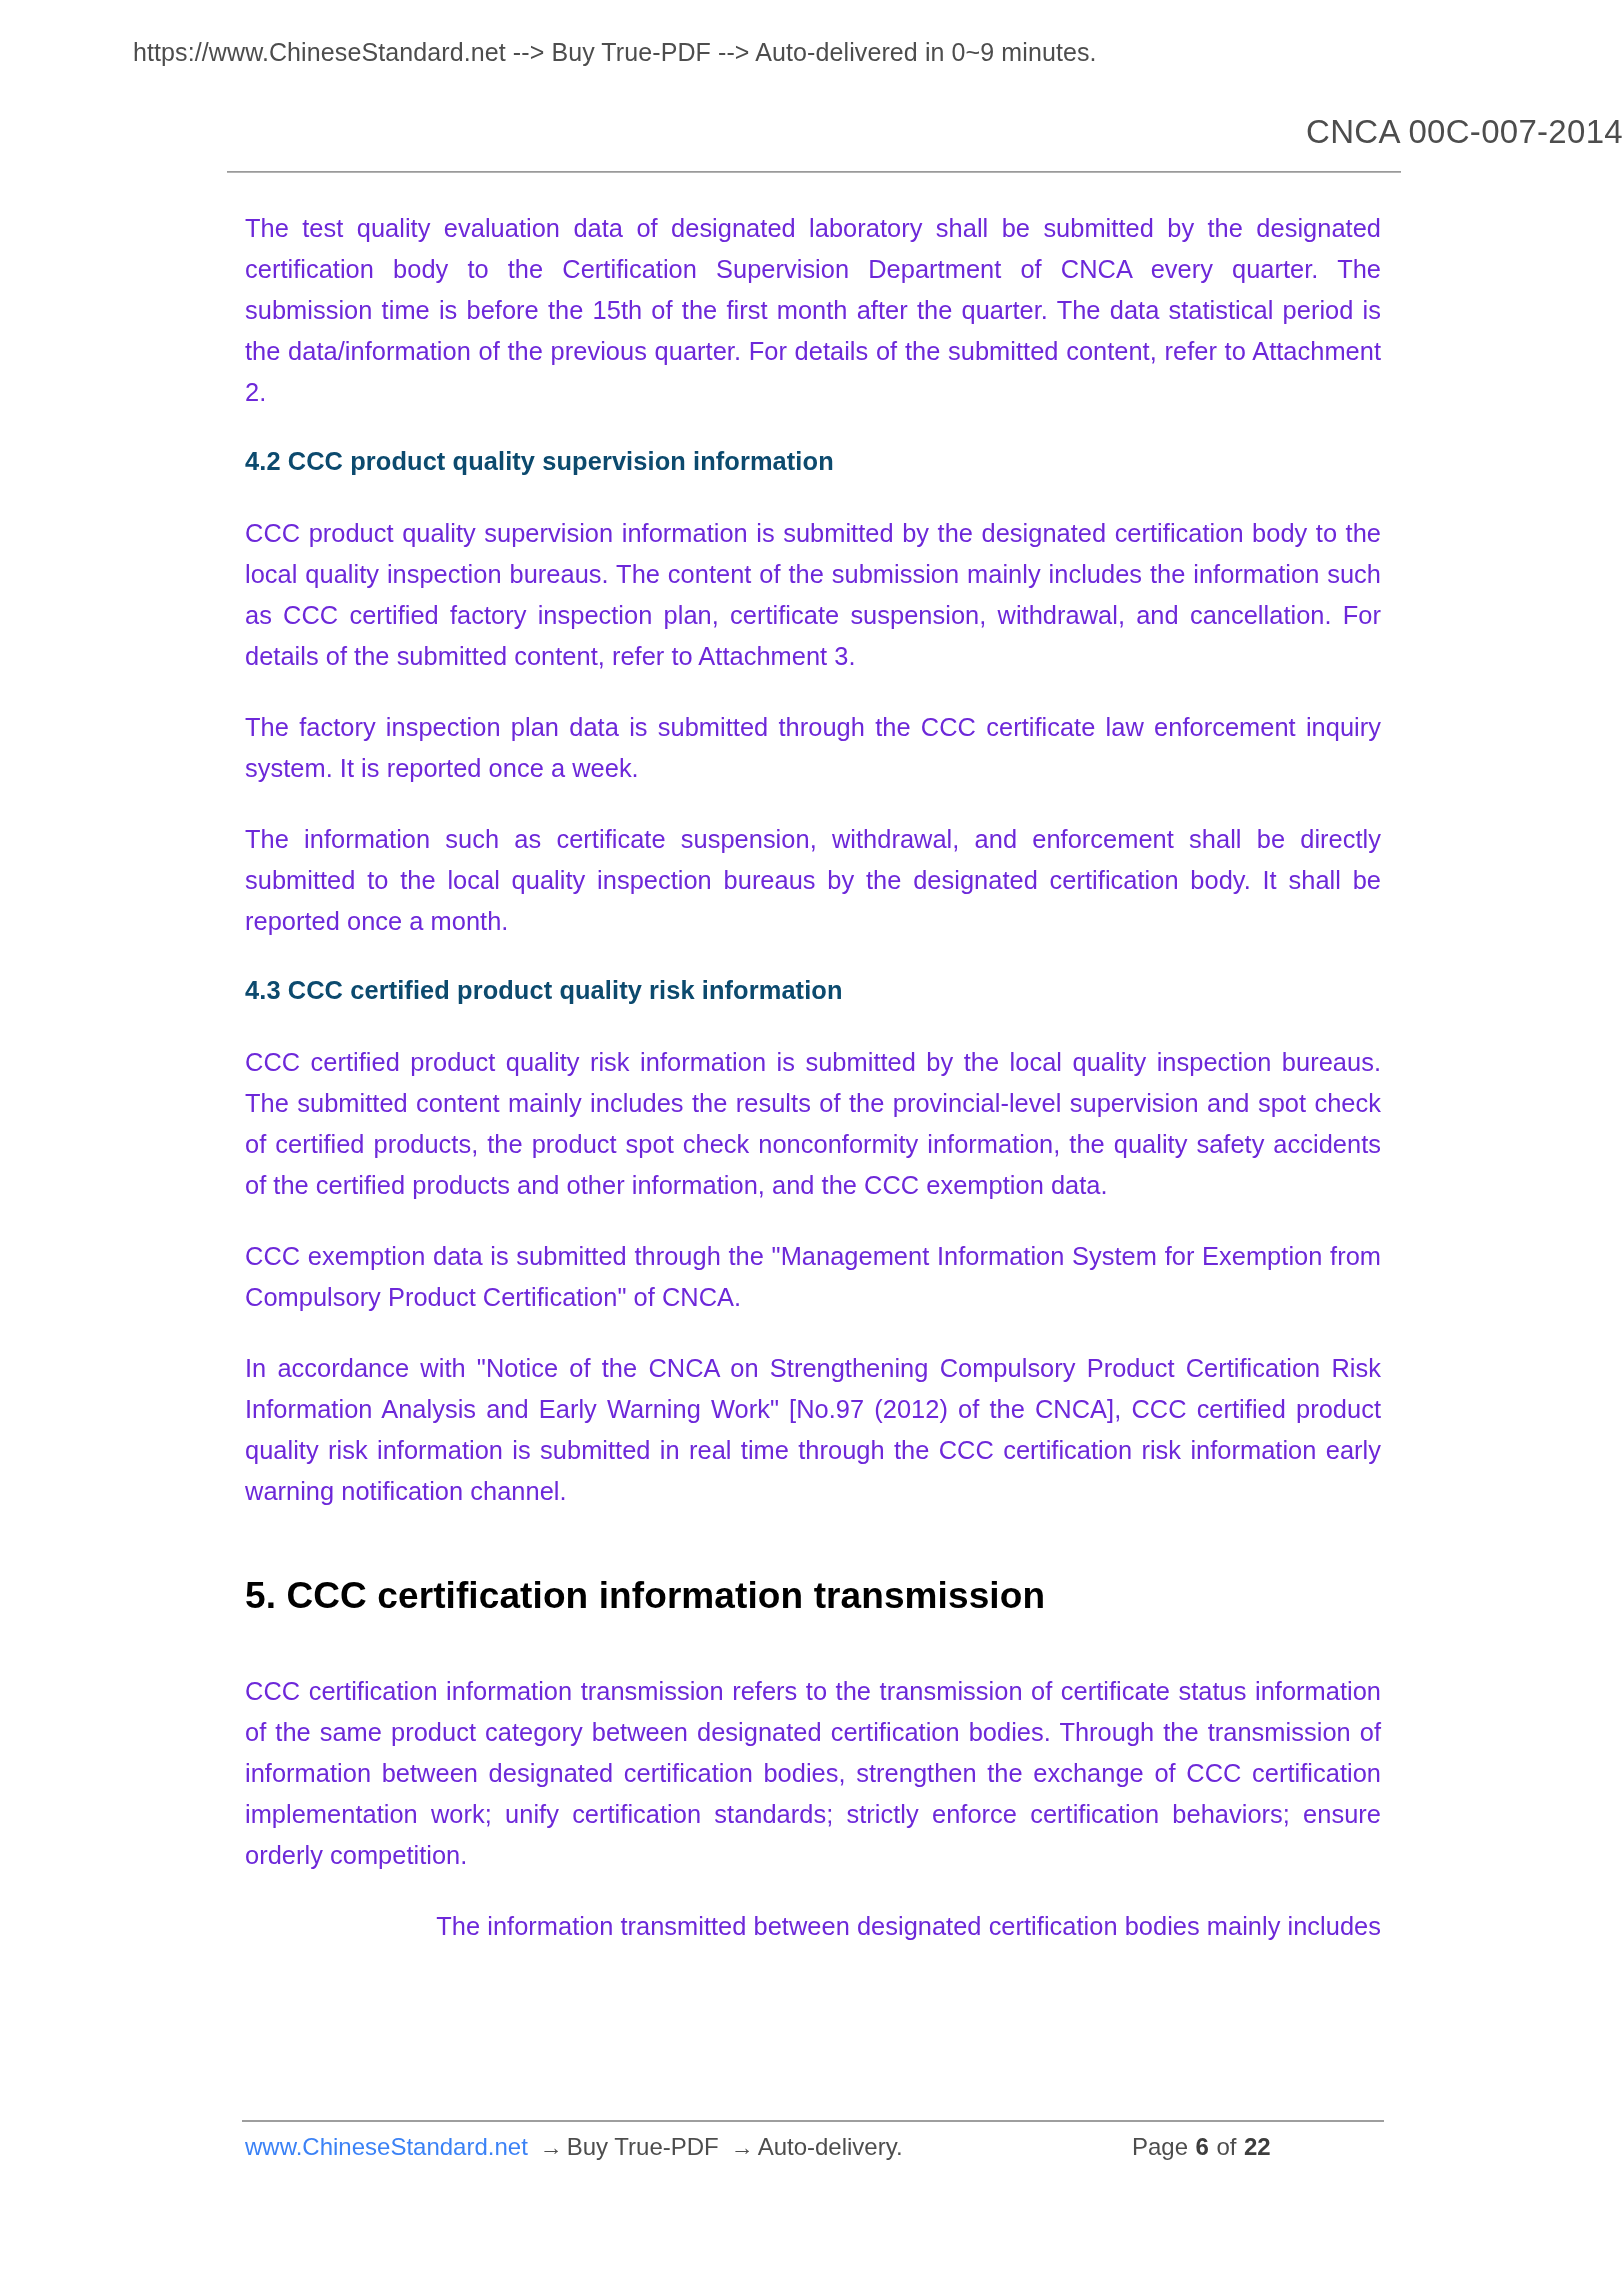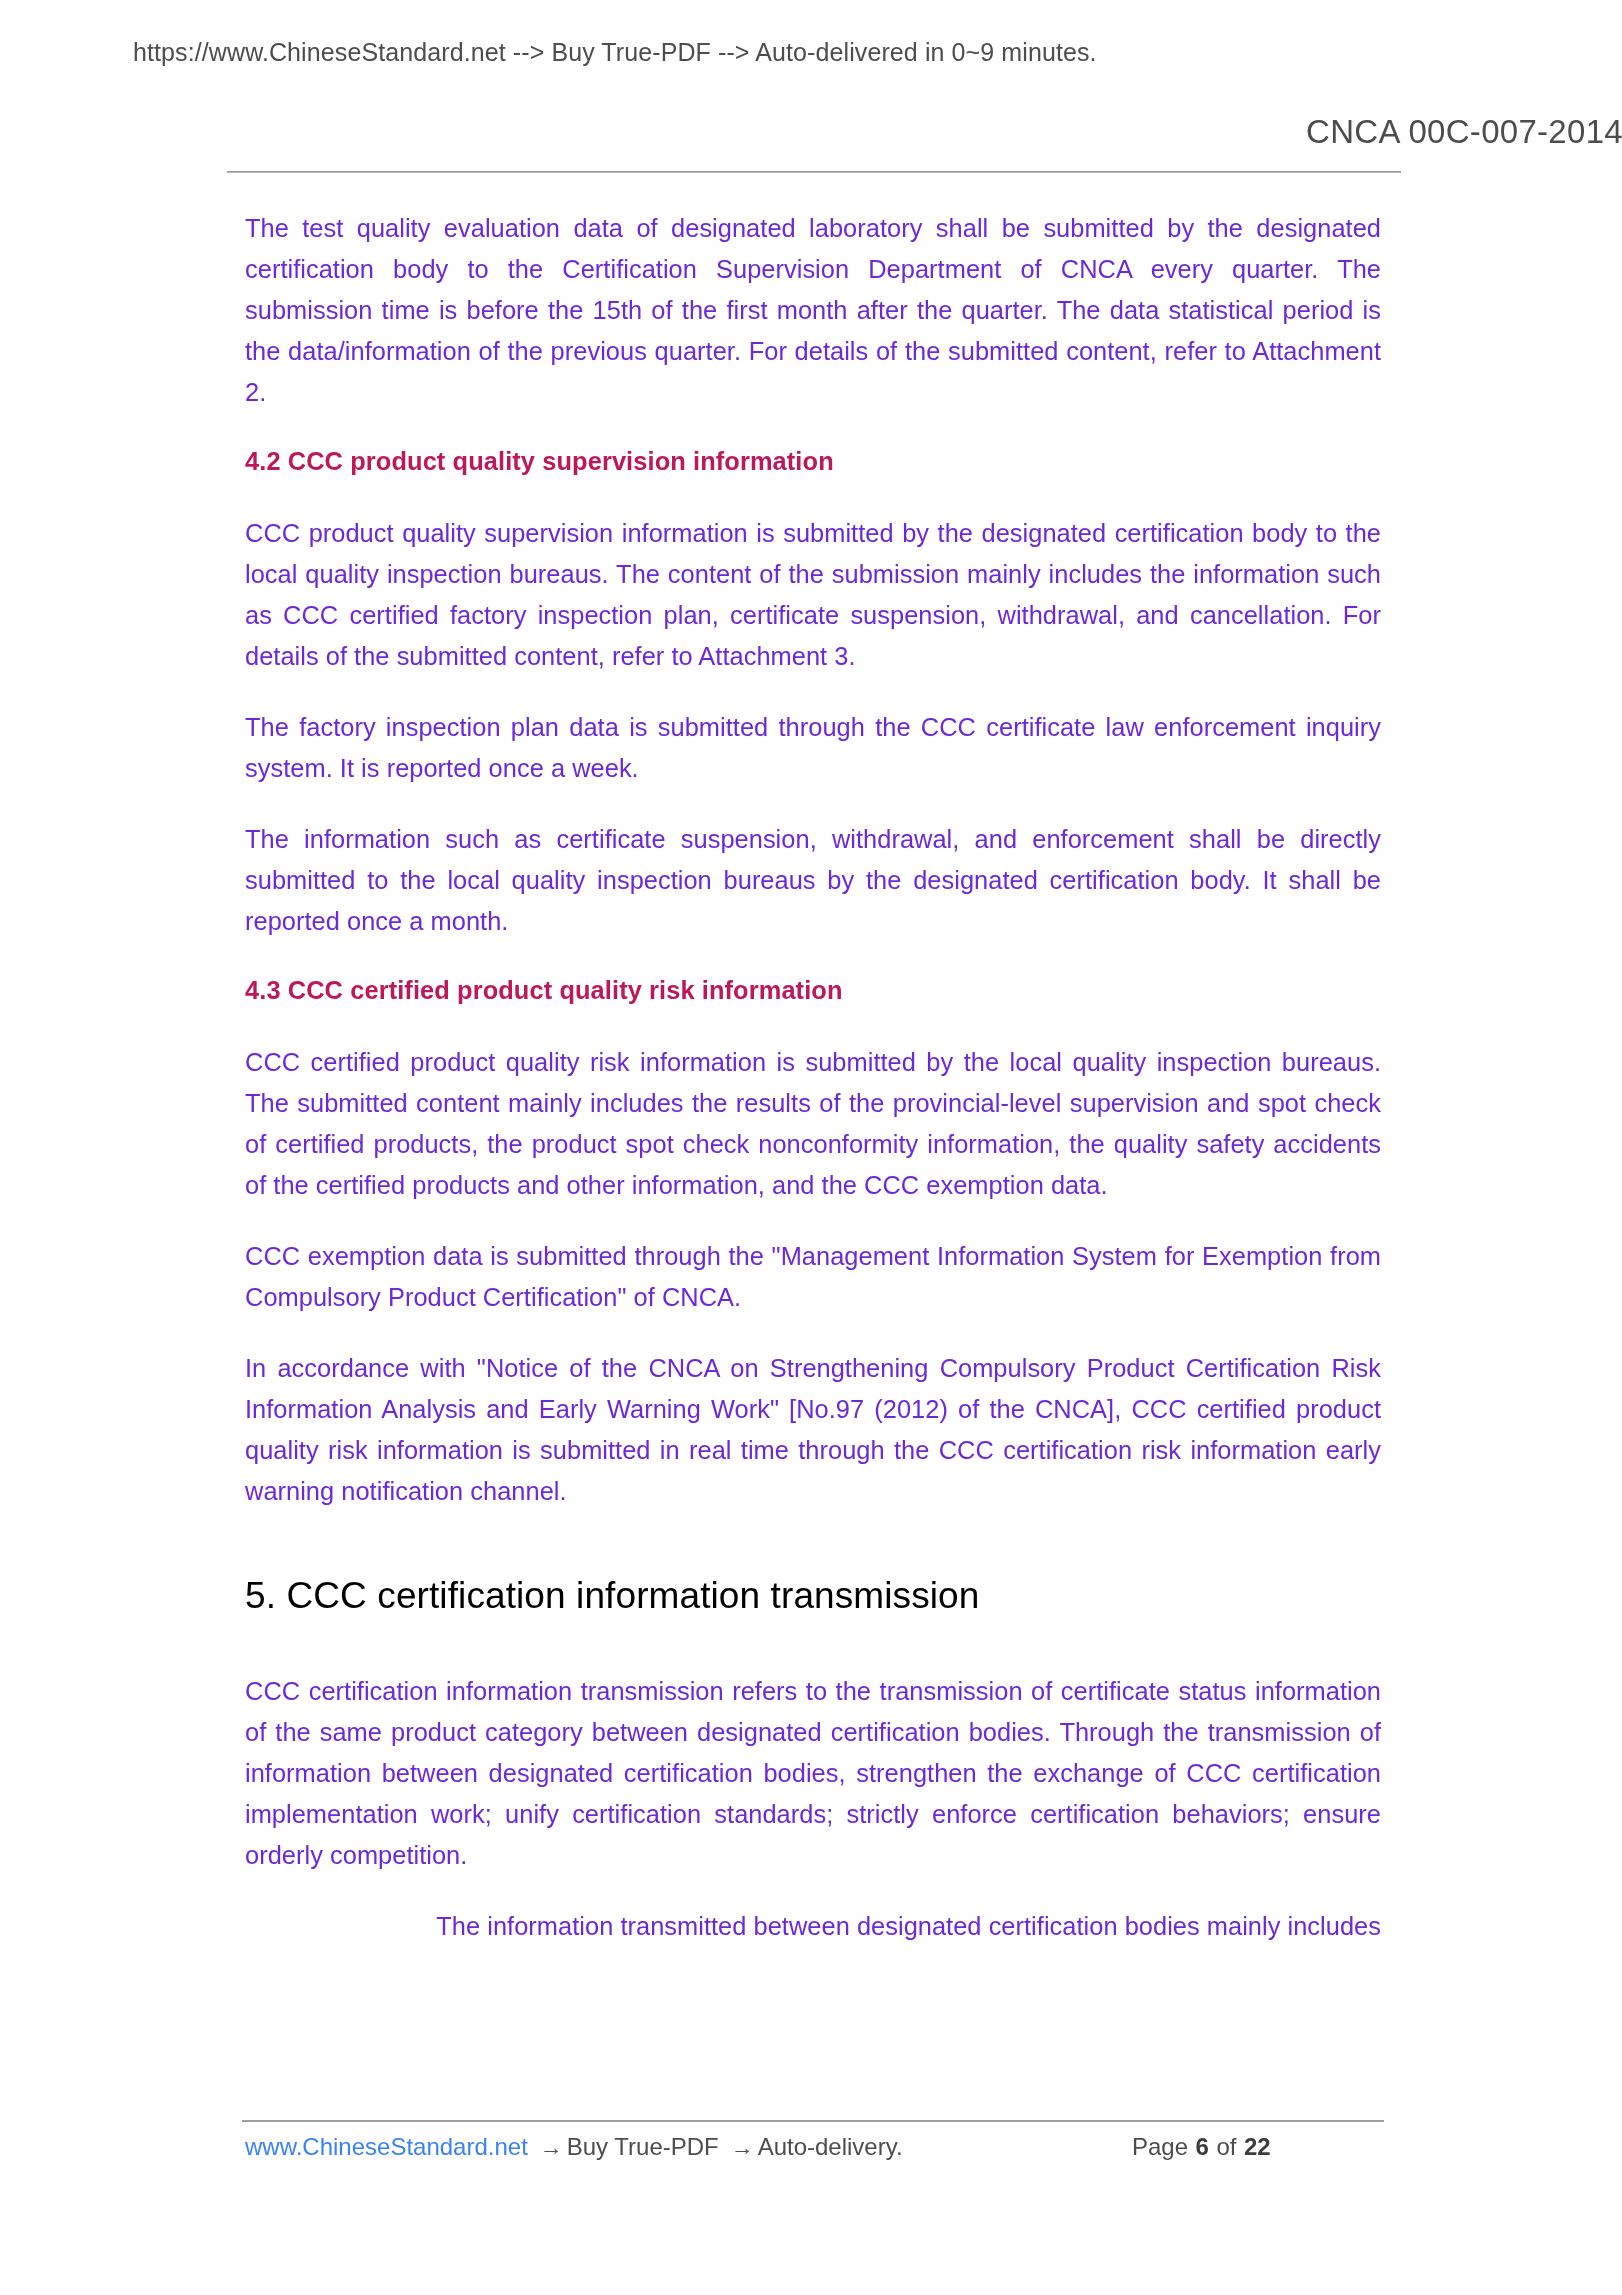--- a/index.html
+++ b/index.html
@@ -70,29 +70,29 @@
     letter-spacing: 0.04px;
   }
   .para.noj {
     text-align: right;
   }
 
   h3.sub-heading {
     font-size: 25.4px;
     line-height: 37px;
     font-weight: bold;
-    color: #be185d;
+    color: #0c4a6e;
     margin: 28px 0 33px 0;
     letter-spacing: 0.1px;
   }
 
   h2.section-heading {
     font-size: 37px;
     line-height: 47px;
-    font-weight: normal;
+    font-weight: bold;
     color: #000000;
     margin: 60px 0 52px 0;
     letter-spacing: 0.1px;
   }
 
   
   .footer-rule {
     position: absolute;
     left: 242px;
     top: 2120px;

